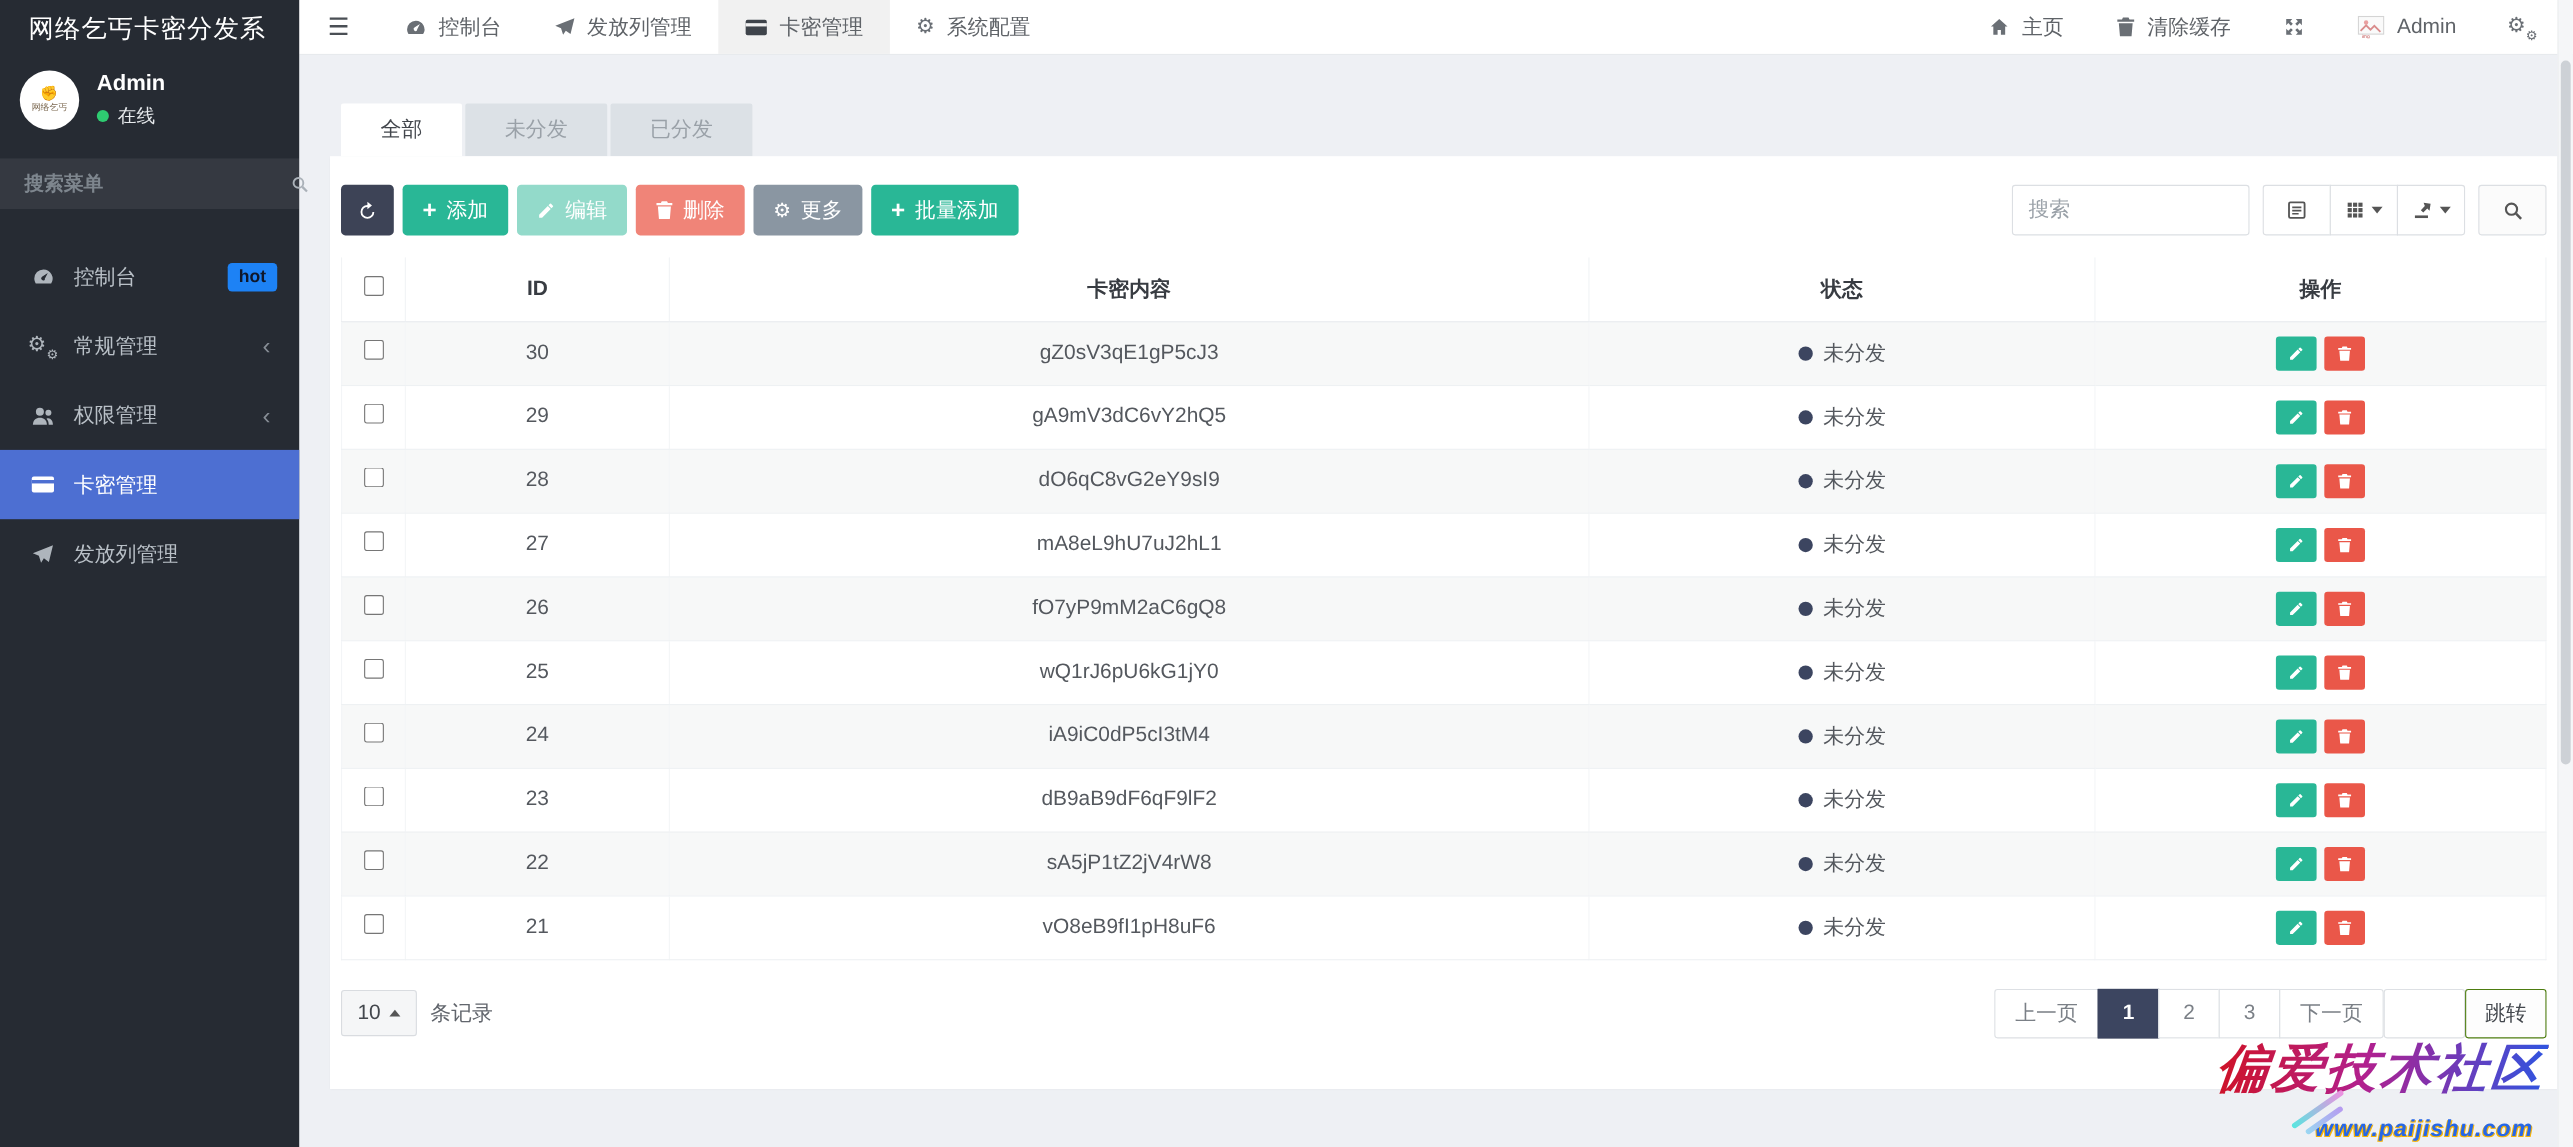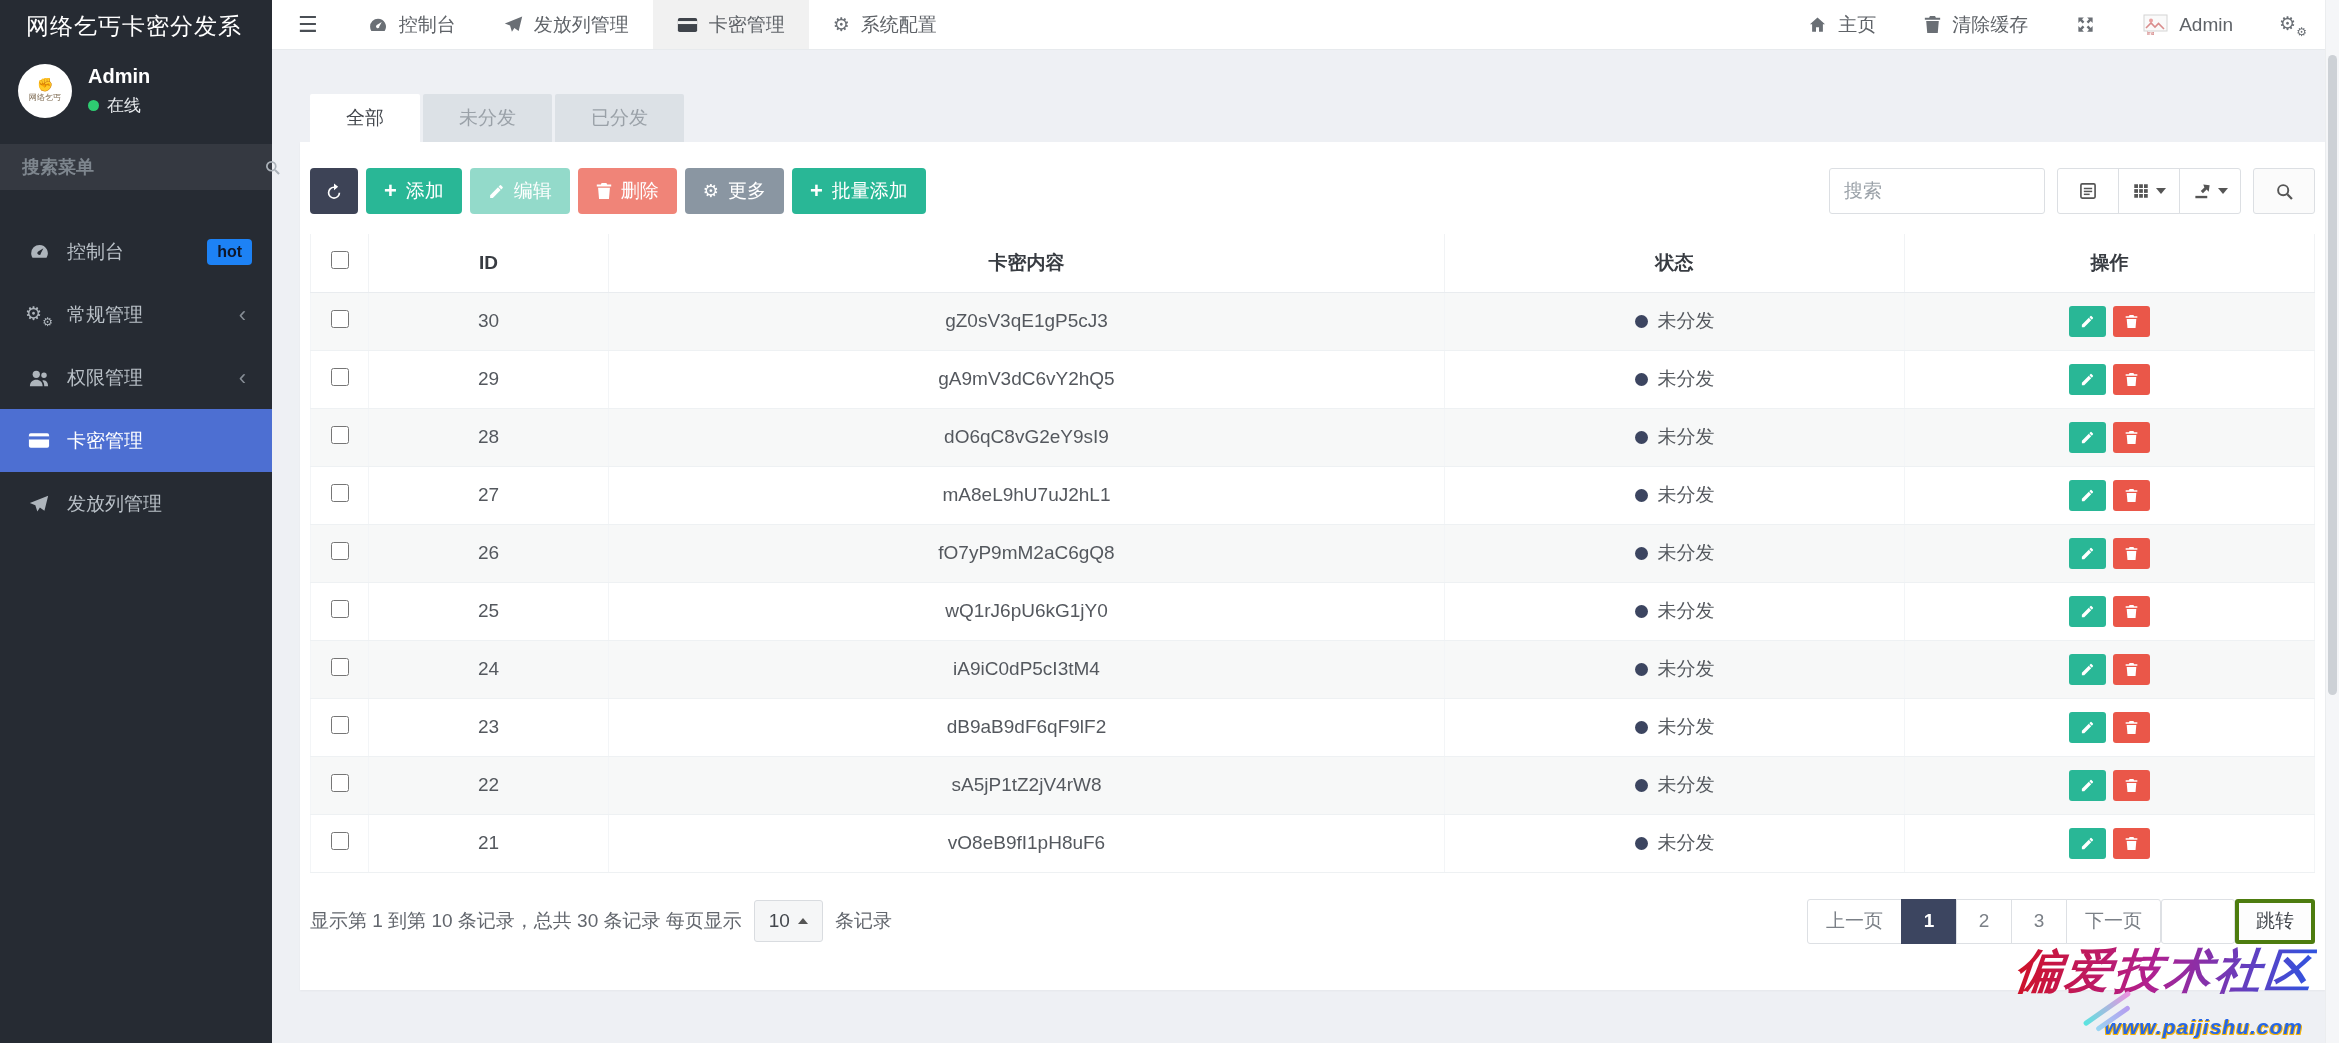--- a/index.html
+++ b/index.html
@@ -115,21 +115,21 @@
   .pagination { margin-left:auto; display:flex; align-items:center; gap:0; }
   .page-list { display:flex; }
   .page-cell { min-width:56px; height:45px; padding:0 18px; background:#fff; border:1px solid #dde0e4;
                display:flex; align-items:center; justify-content:center; color:#7b8087; font-size:19px; cursor:pointer; }
   .page-cell + .page-cell { margin-left:-1px; }
   .page-cell:first-child { border-radius:3px 0 0 3px; }
   .page-cell:last-child { border-radius:0 3px 3px 0; }
   .page-cell.active { background:#3c4560; border-color:#3c4560; color:#fff; font-weight:bold; }
   .jump-input { width:74px; height:45px; border:1px solid #dde0e4; border-radius:3px; outline:none;
                 font-size:19px; padding:0 10px; font-family:inherit; }
-  .jump-btn { height:45px; padding:0 17px; background:#fdfdfd; border:4px solid #4d7c0f; border-radius:3px;
+  .jump-btn { height:45px; padding:0 17px; background:#fdfdfd; border:1px solid #4d7c0f; border-radius:3px;
               font-size:19px; color:#43474d; font-family:inherit; cursor:pointer; }
 
   
   .scrollbar { position:absolute; right:0; top:0; width:14px; height:1043px; background:#f5f6f8;
                border-left:1px solid #ebedef; z-index:20; }
   .scroll-thumb { position:absolute; left:2px; top:55px; width:9px; height:640px; background:#cdd1d6; border-radius:5px; }
 
   
   .watermark { position:absolute; right:24px; bottom:4px; text-align:right; z-index:15; }
   .wm-title { font-size:47px; font-weight:bold; font-style:italic; letter-spacing:3px; line-height:1.05;
@@ -676,21 +676,20 @@
                   </svg>
             </button>
           </span>
         </td>
       </tr>
     </tbody>
     </table>
 
     <div class="panel-footer">
       <div class="pf-left">
-        <span>显示第 1 到第 10 条记录，总共 30 条记录 每页显示</span>
         <span class="page-size">
           <span>10</span>
           <span class="caret-up"></span>
         </span>
         <span>条记录</span>
       </div>
       <div class="pagination">
         <div class="page-list">
           <div class="page-cell">上一页</div>
           <div class="page-cell active">1</div>

